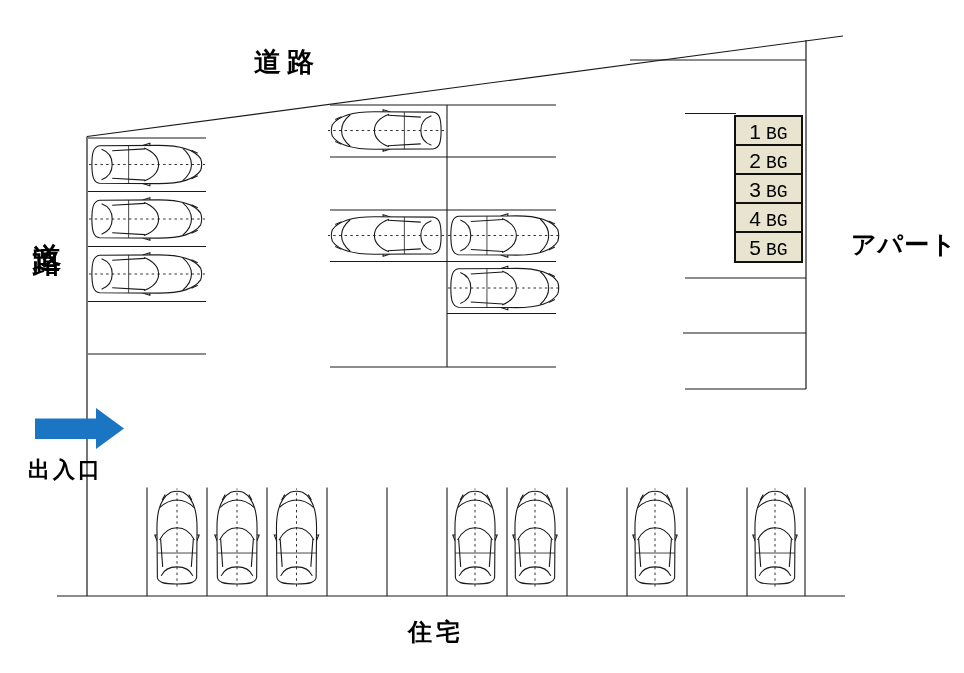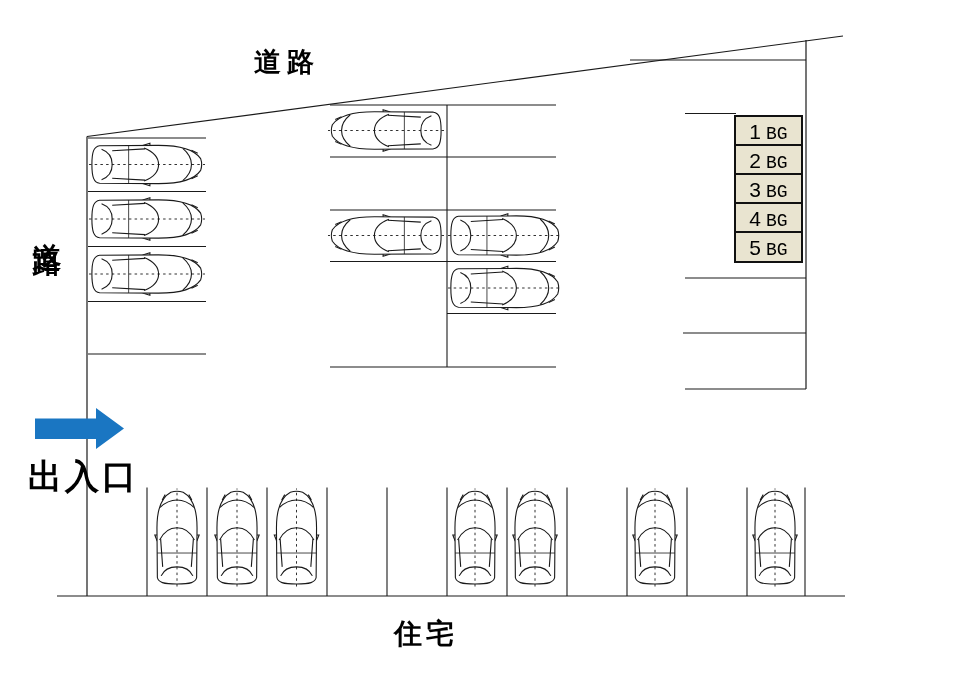--- a/index.html
+++ b/index.html
@@ -3,22 +3,22 @@
 <meta charset="utf-8">
 <style>
   html,body{margin:0;padding:0;background:#fff;}
   #canvas{position:relative;width:964px;height:673px;background:#fff;overflow:hidden;
           font-family:"Liberation Sans","DejaVu Sans",sans-serif;}
   svg{position:absolute;left:0;top:0;}
   .lbl{position:absolute;color:#000;font-weight:bold;white-space:nowrap;line-height:1.15;}
   .lbl-road-top{left:254px;top:47px;font-size:27px;letter-spacing:6px;}
   .lbl-road-left{left:30px;top:220px;font-size:29px;writing-mode:vertical-rl;text-orientation:upright;letter-spacing:5px;}
   .lbl-apartment{left:851px;top:230px;font-size:25px;letter-spacing:1px;}
-  .lbl-entrance{left:28px;top:457px;font-size:34px;letter-spacing:3px;text-align:right;}
-  .lbl-residence{left:394px;top:618px;font-size:28px;letter-spacing:4px;}
+  .lbl-entrance{left:28px;top:457px;font-size:22px;letter-spacing:3px;text-align:right;}
+  .lbl-residence{left:408px;top:618px;font-size:24px;letter-spacing:4px;}
   .bays{position:absolute;left:734px;top:115px;width:69px;}
   .bay-box{box-sizing:border-box;width:69px;height:31.5px;border:2.5px solid #111;
            background:#e9e4d0;display:flex;align-items:baseline;justify-content:center;
            line-height:1;padding-top:4px;}
   .bay-box + .bay-box{margin-top:-2.5px;}
   .bay-num{font-size:21px;margin-right:5px;}
   .bay-code{font-size:18px;font-family:Liberation Mono, monospace;}
   line,path,polyline{stroke:#1a1a1a;}
 </style>
 </head>
@@ -108,20 +108,21 @@
       <use href="#car" transform="translate(535 537.5) rotate(-90) scale(0.8167 1.0227) translate(-60 -22)"></use>
       <use href="#car" transform="translate(655 537.5) rotate(-90) scale(0.8167 1.0227) translate(-60 -22)"></use>
       <use href="#car" transform="translate(775 537.5) rotate(-90) scale(0.8167 1.0227) translate(-60 -22)"></use>
     </g>
 
     <polygon points="35,418.5 96,418.5 96,408 124,428.5 96,449 96,439 35,439" stroke="none" fill="#1a76c2"></polygon>
   </svg>
 
   <div class="lbl lbl-road-top">道路</div>
   <div class="lbl lbl-road-left">道路</div>
+  <div class="lbl lbl-apartment">アパート</div>
   <div class="lbl lbl-entrance">出入口</div>
   <div class="lbl lbl-residence">住宅</div>
 
   <div class="bays">
     <div class="bay-box" style="background-color: rgb(233, 228, 208);">
       <span class="bay-num">1</span>
       <span class="bay-code">BG</span>
     </div>
     <div class="bay-box" style="background-color: rgb(233, 228, 208);">
       <span class="bay-num">2</span>

